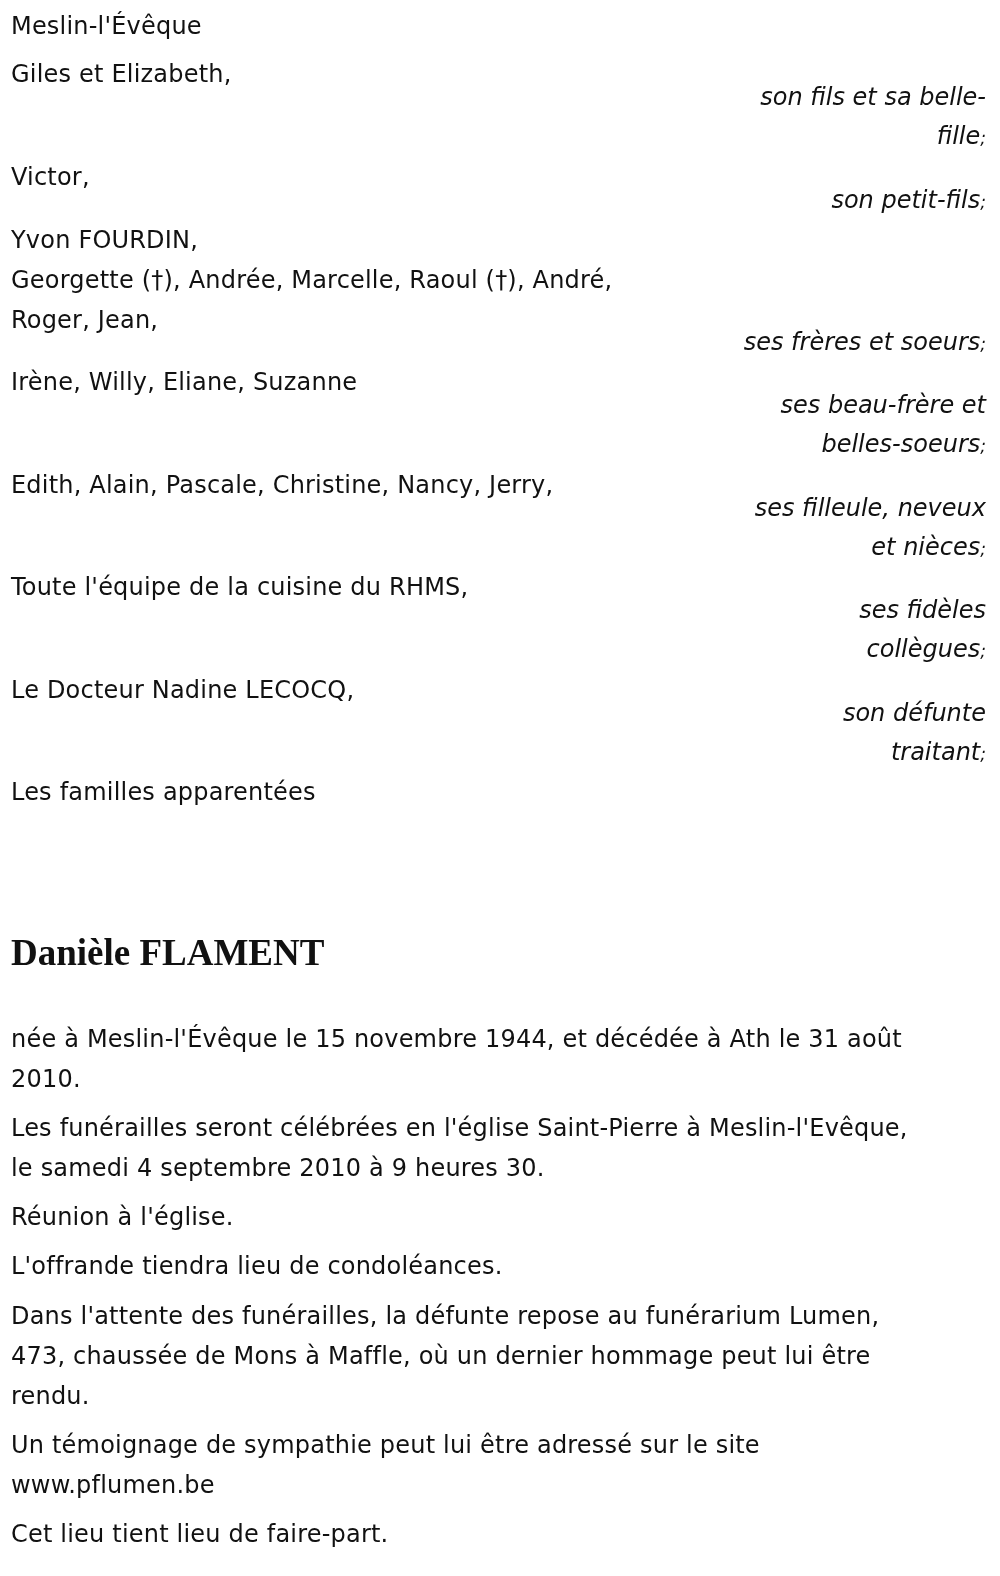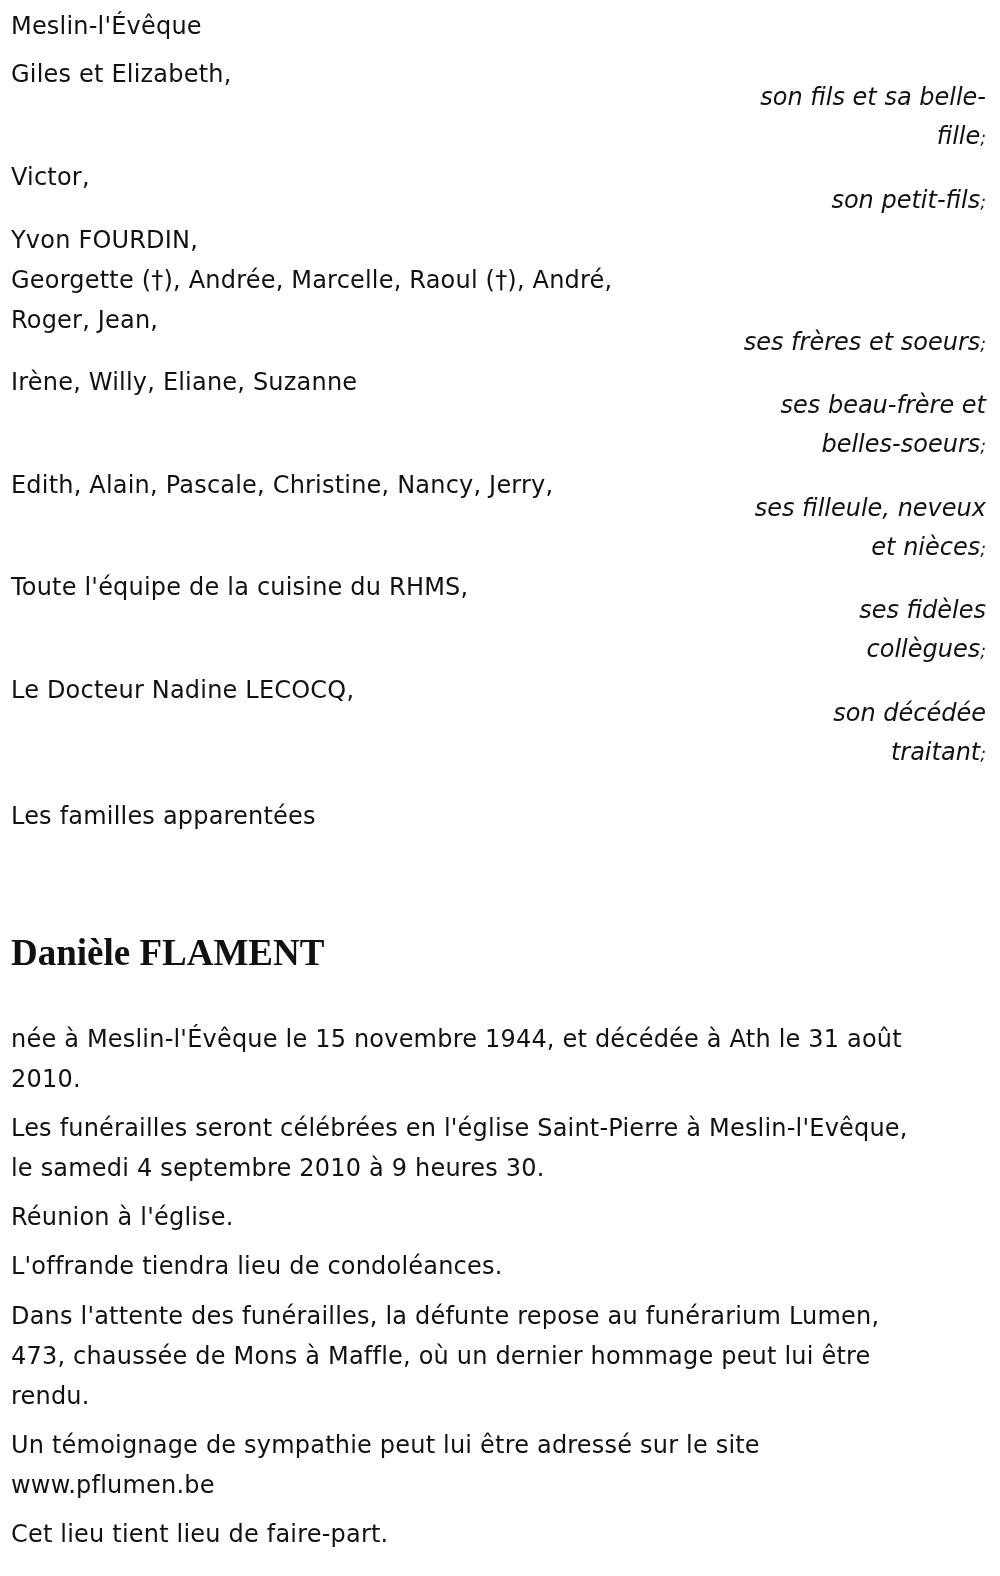--- a/index.html
+++ b/index.html
@@ -65,24 +65,24 @@
 
   <div class="line" style="top:465px">Edith, Alain, Pascale, Christine, Nancy, Jerry,</div>
   <div class="rel" style="top:489px"><span>ses filleule, neveux</span></div>
   <div class="rel" style="top:528px"><span>et nièces</span><span class="semi">;</span></div>
 
   <div class="line" style="top:567px">Toute l'équipe de la cuisine du RHMS,</div>
   <div class="rel" style="top:591px"><span>ses fidèles</span></div>
   <div class="rel" style="top:630px"><span>collègues</span><span class="semi">;</span></div>
 
   <div class="line" style="top:670px">Le Docteur Nadine LECOCQ,</div>
-  <div class="rel" style="top:694px"><span>son décédée</span></div>
+  <div class="rel" style="top:694px"><span>son défunte</span></div>
   <div class="rel" style="top:733px"><span>traitant</span><span class="semi">;</span></div>
 
-  <div class="line" style="top:796px">Les familles apparentées</div>
+  <div class="line" style="top:772px">Les familles apparentées</div>
 
 
   <div class="name-title">Danièle FLAMENT</div>
 
   <div class="line" style="top:1019px">née à Meslin-l'Évêque le 15 novembre 1944, et décédée à Ath le 31 août</div>
   <div class="line" style="top:1059px">2010.</div>
 
   <div class="line" style="top:1108px">Les funérailles seront célébrées en l'église Saint-Pierre à Meslin-l'Evêque,</div>
   <div class="line" style="top:1148px">le samedi 4 septembre 2010 à 9 heures 30.</div>
 

